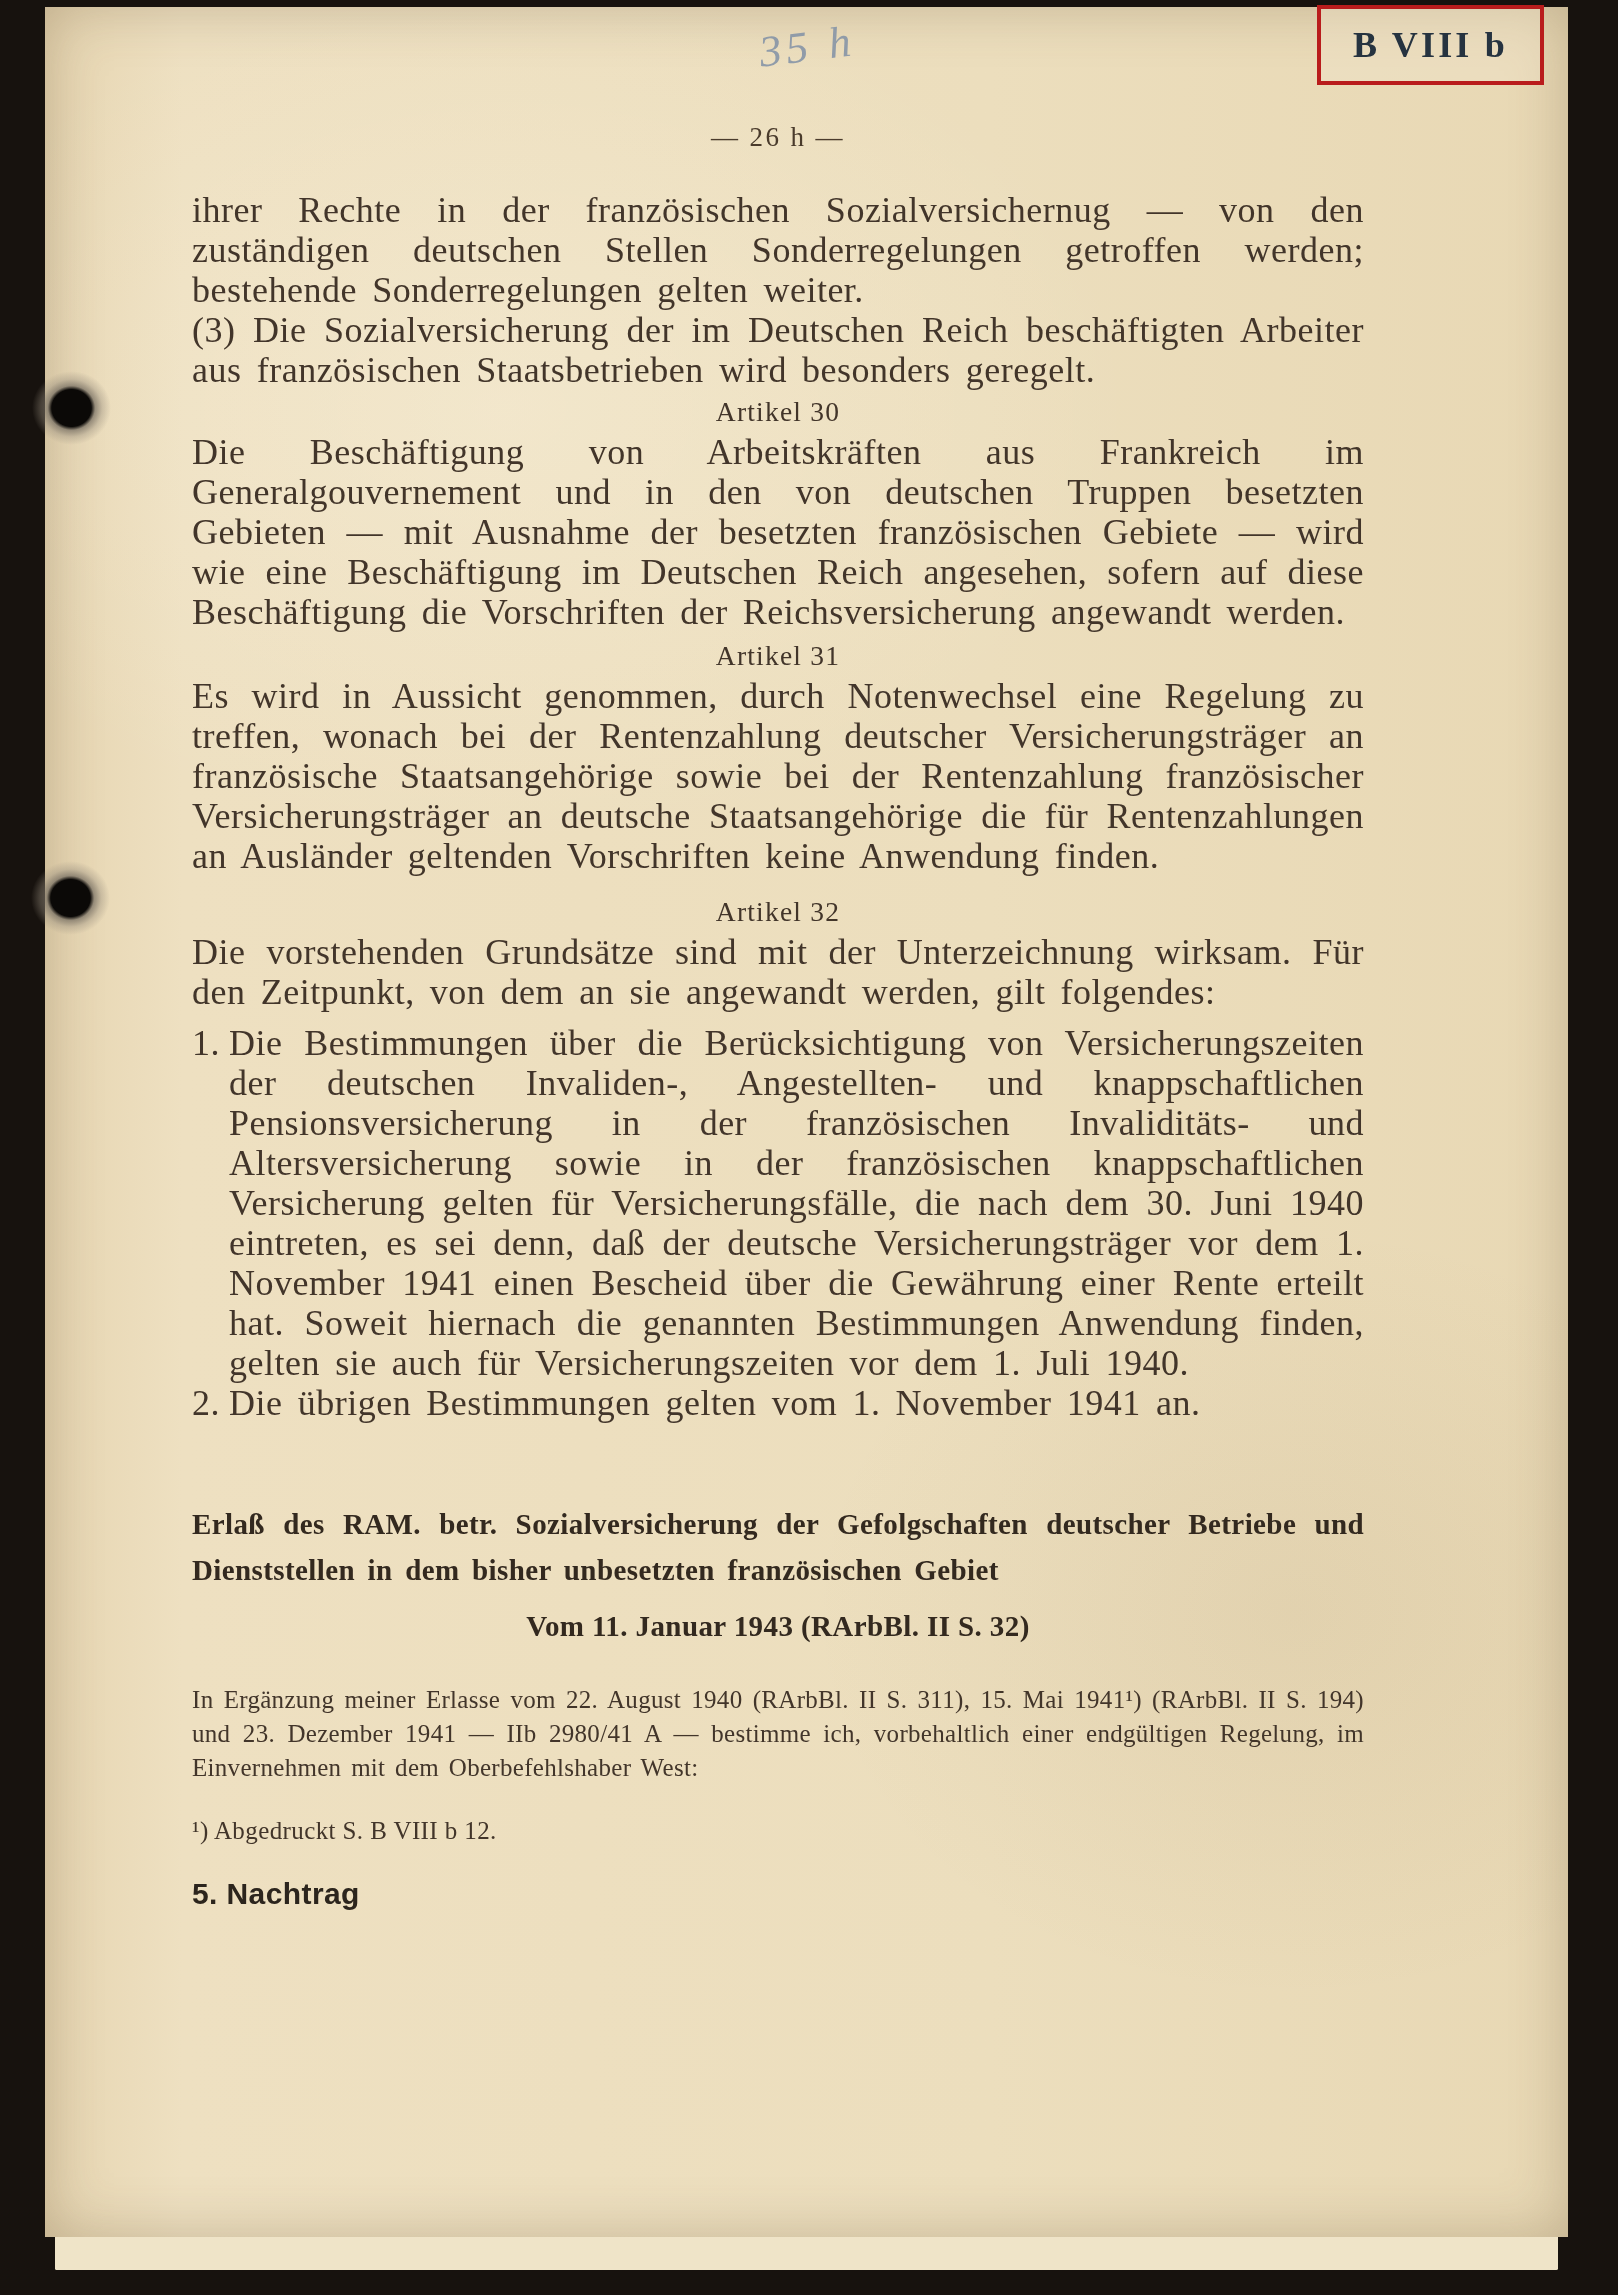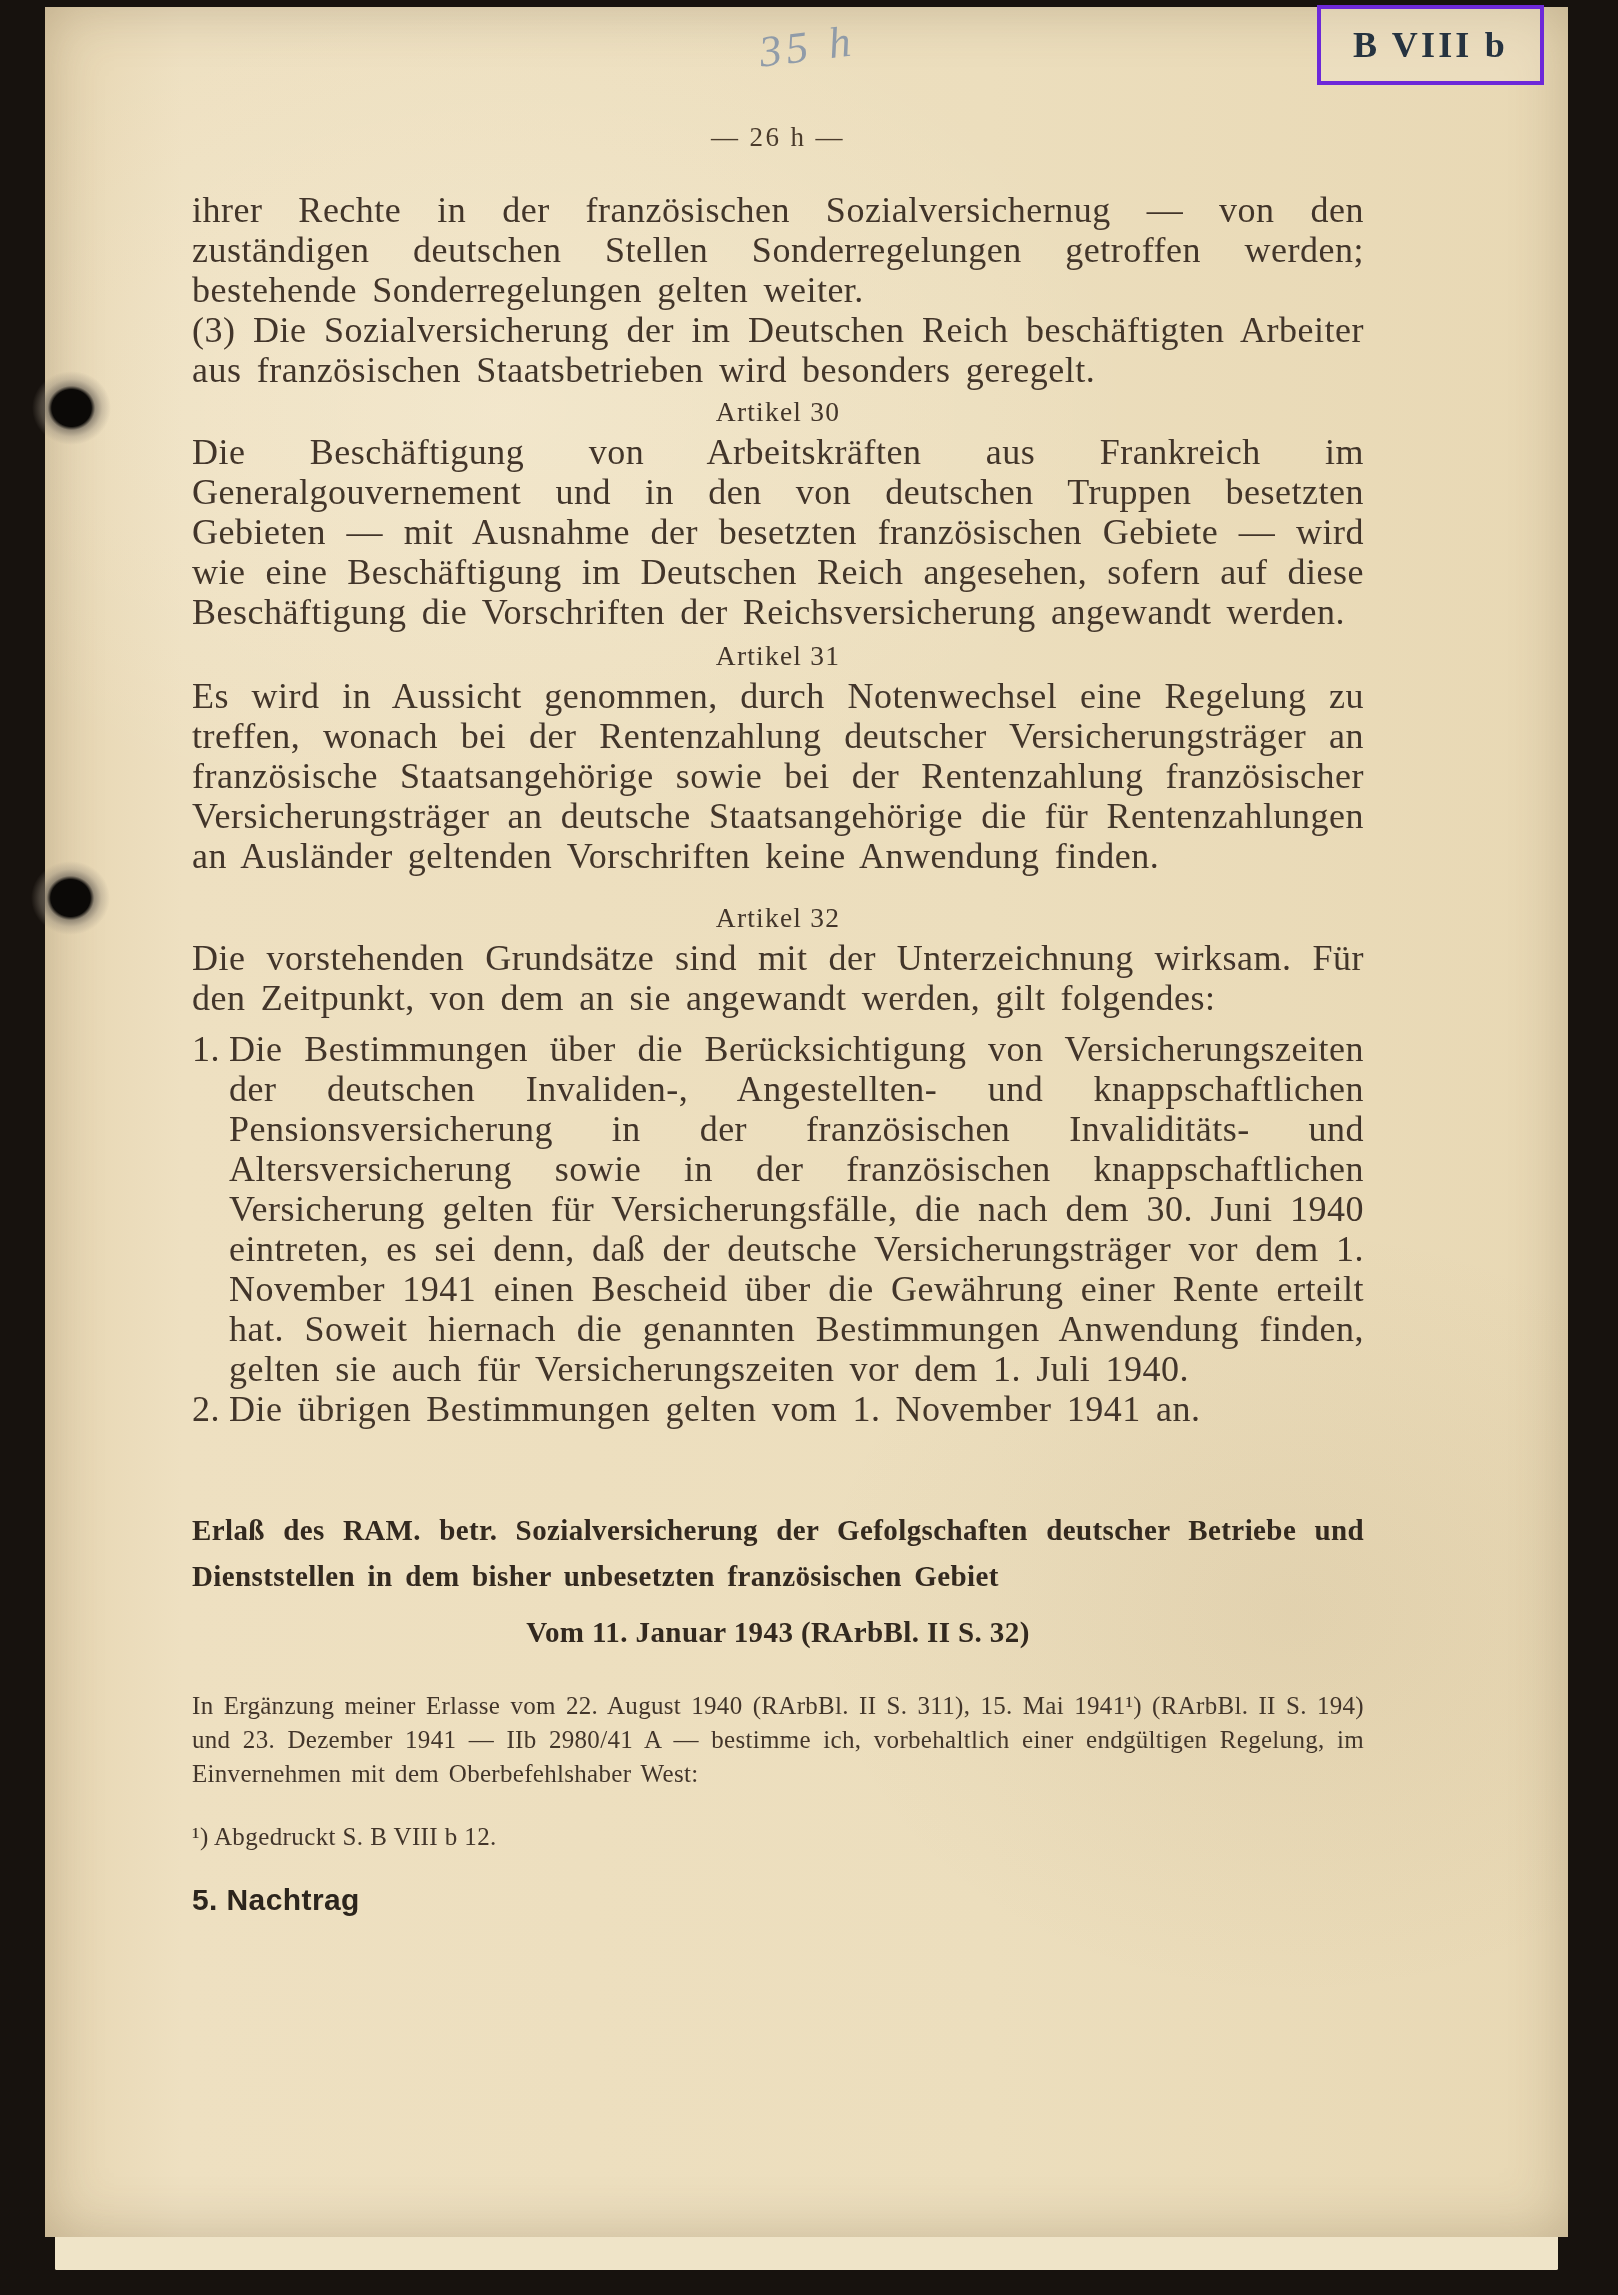--- a/index.html
+++ b/index.html
@@ -33,21 +33,21 @@
   .body-text {
     font-size:36px; line-height:40px; text-align:justify;
     word-spacing:5.7px; letter-spacing:0.5px; color:#42352a;font-family:Liberation Serif, serif;
   }
   .artikel {
     text-align:center; font-size:27.5px; line-height:40px;
     letter-spacing:1.2px; color:#42352a;
   }
   .artikel.a30 { margin-top:1.6px; }
   .artikel.a31 { margin-top:4px; }
-  .artikel.a32 { margin-top:22px; }
+  .artikel.a32 { margin-top:16px; }
   .art32-text { margin-bottom:11.3px; }
   .list-item { position:relative; padding-left:37px; }
   .list-item .num { position:absolute; left:0; top:0; }
   .dateline { margin-top:68px; font-size:27.5px; line-height:40px; letter-spacing:0.8px; }
   .decree-heading {
     margin-top:78px; font-weight:bold; font-size:29px; line-height:46px;
     text-align:justify; word-spacing:4.9px; letter-spacing:0.4px; color:#33291f;
   }
   .decree-date {
     margin-top:14.6px; text-align:center; font-weight:bold;
@@ -58,21 +58,21 @@
     word-spacing:3.2px; letter-spacing:0.3px; color:#42352a;
   }
   .footnote { margin-top:29px; font-size:25px; line-height:34px; letter-spacing:0.4px; }
   .nachtrag {
     margin-top:29px; 
     font-family:"Liberation Sans","DejaVu Sans",sans-serif;
     font-weight:bold; font-size:30px; color:#2c251d; letter-spacing:0.4px;
   }
   .corner-box {
     position:absolute; left:1317px; top:4.9px; width:227px; height:80px;
-    border:4px solid #6d28d9; background:rgba(240,230,205,0.35);
+    border:4px solid #b91c1c; background:rgba(240,230,205,0.35);
     display:flex; align-items:center; justify-content:center;
   }
   .corner-box .label {
     font-weight:bold; font-size:36px; color:#263340; letter-spacing:3.2px;
   }
   .handwriting {
     position:absolute; left:759px; top:21px;
     font-style:italic; font-size:44px; color:#8795a7;
     transform:rotate(-7deg); letter-spacing:4.9px; opacity:0.9;
   }

